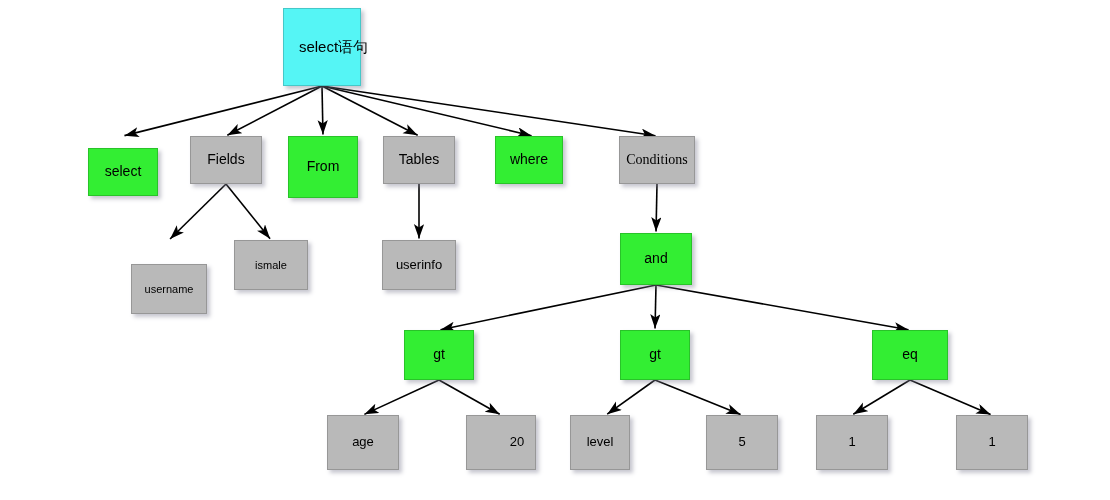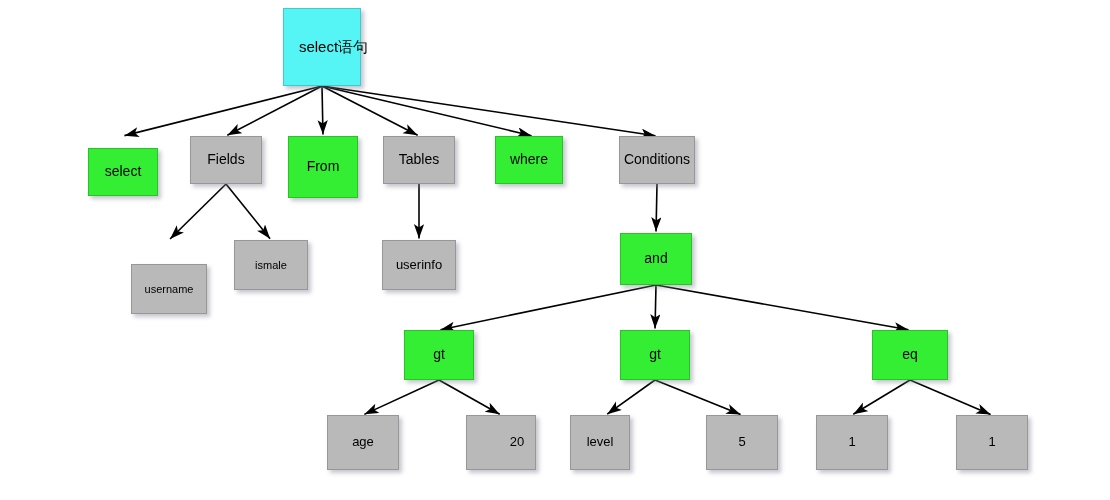--- a/index.html
+++ b/index.html
@@ -74,21 +74,21 @@
         <line x1="910" y1="380" x2="990.6204137317729" y2="414.411152202586" stroke="#000000" stroke-width="1.6" marker-end="url(#arrow)"></line>
       </g>
   </svg>
   <div id="node-layer">
       <div class="node cyan" style="left: 283px; top: 8px; width: 78px; height: 78px; font-size: 15px;">select语句</div>
       <div class="node green" style="left: 88px; top: 136px; width: 70px; height: 48px; font-size: 14px; margin-top: 12px;">select</div>
       <div class="node gray" style="left: 190px; top: 136px; width: 72px; height: 48px; font-size: 14px; text-align: center;">Fields</div>
       <div class="node green" style="left: 288px; top: 136px; width: 70px; height: 62px; font-size: 14px;">From</div>
       <div class="node gray" style="left: 383px; top: 136px; width: 72px; height: 48px; font-size: 14px;">Tables</div>
       <div class="node green" style="left: 495px; top: 136px; width: 68px; height: 48px; font-size: 14px;">where</div>
-      <div class="node gray" style="left: 619px; top: 136px; width: 76px; height: 48px; font-size: 14px;">Conditions</div>
+      <div class="node gray" style="left: 619px; top: 136px; width: 76px; height: 48px; font-size: 14px; font-family: Liberation Serif, serif;">Conditions</div>
       <div class="node gray" style="left: 131px; top: 240px; width: 76px; height: 50px; font-size: 11px; margin-top: 24px;">username</div>
       <div class="node gray" style="left: 234px; top: 240px; width: 74px; height: 50px; font-size: 11px;">ismale</div>
       <div class="node gray" style="left: 382px; top: 240px; width: 74px; height: 50px; font-size: 13px;">userinfo</div>
       <div class="node green" style="left: 620px; top: 233px; width: 72px; height: 52px; font-size: 14px;">and</div>
       <div class="node green" style="left: 404px; top: 330px; width: 70px; height: 50px; font-size: 14px;">gt</div>
       <div class="node green" style="left: 620px; top: 330px; width: 70px; height: 50px; font-size: 14px;">gt</div>
       <div class="node green" style="left: 872px; top: 330px; width: 76px; height: 50px; font-size: 14px;">eq</div>
       <div class="node gray" style="left: 327px; top: 415px; width: 72px; height: 55px; font-size: 13px;">age</div>
       <div class="node gray" style="left: 466px; top: 415px; width: 70px; height: 55px; font-size: 13px; padding-left: 32px;">20</div>
       <div class="node gray" style="left: 570px; top: 415px; width: 60px; height: 55px; font-size: 13px;">level</div>

